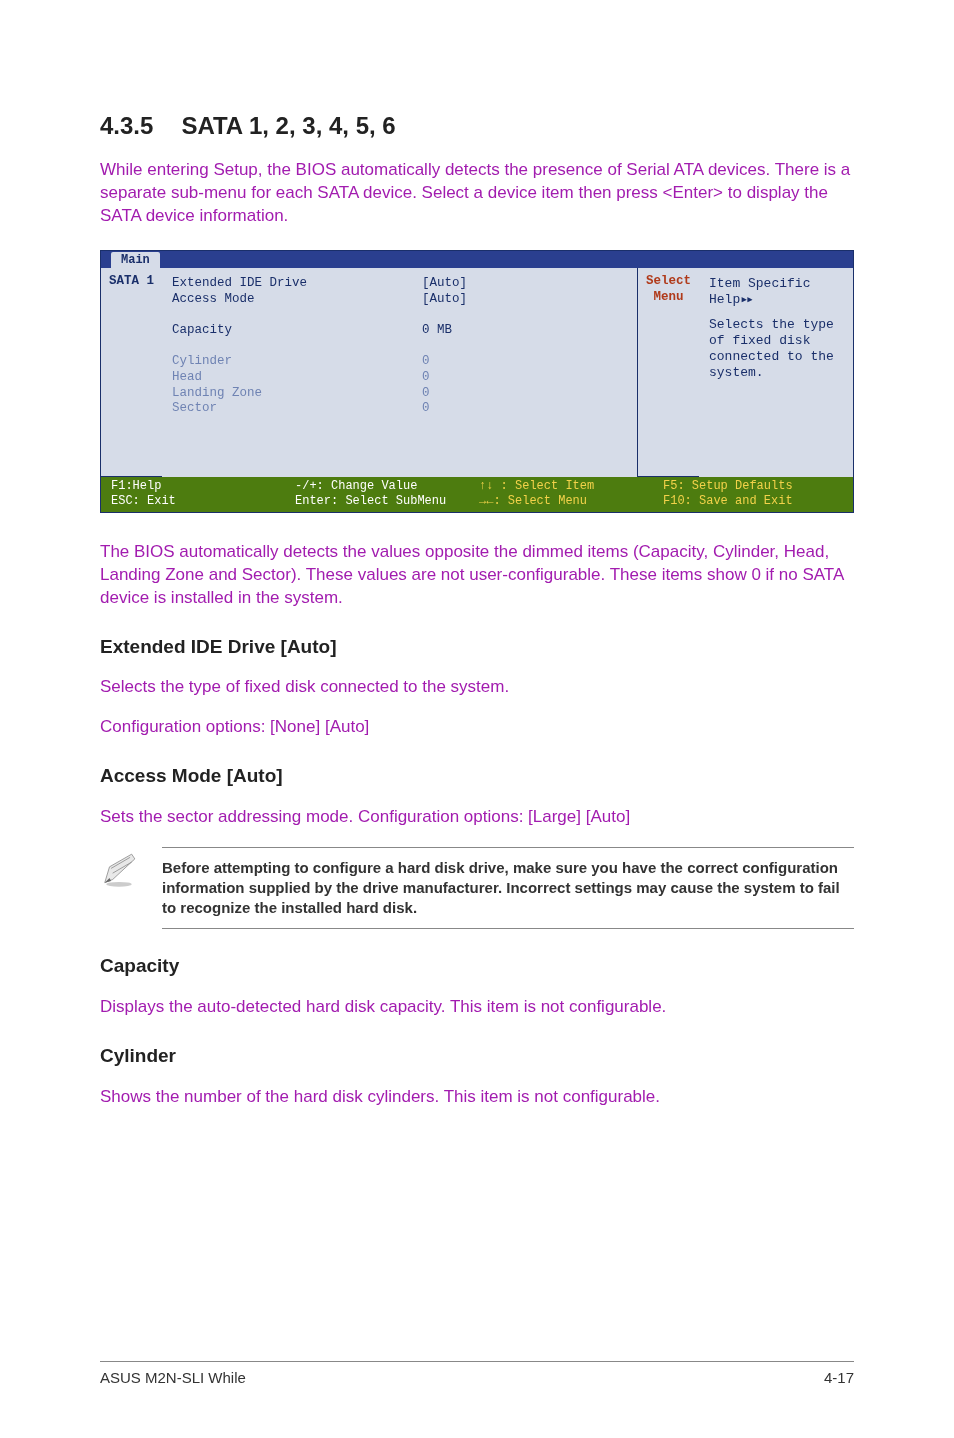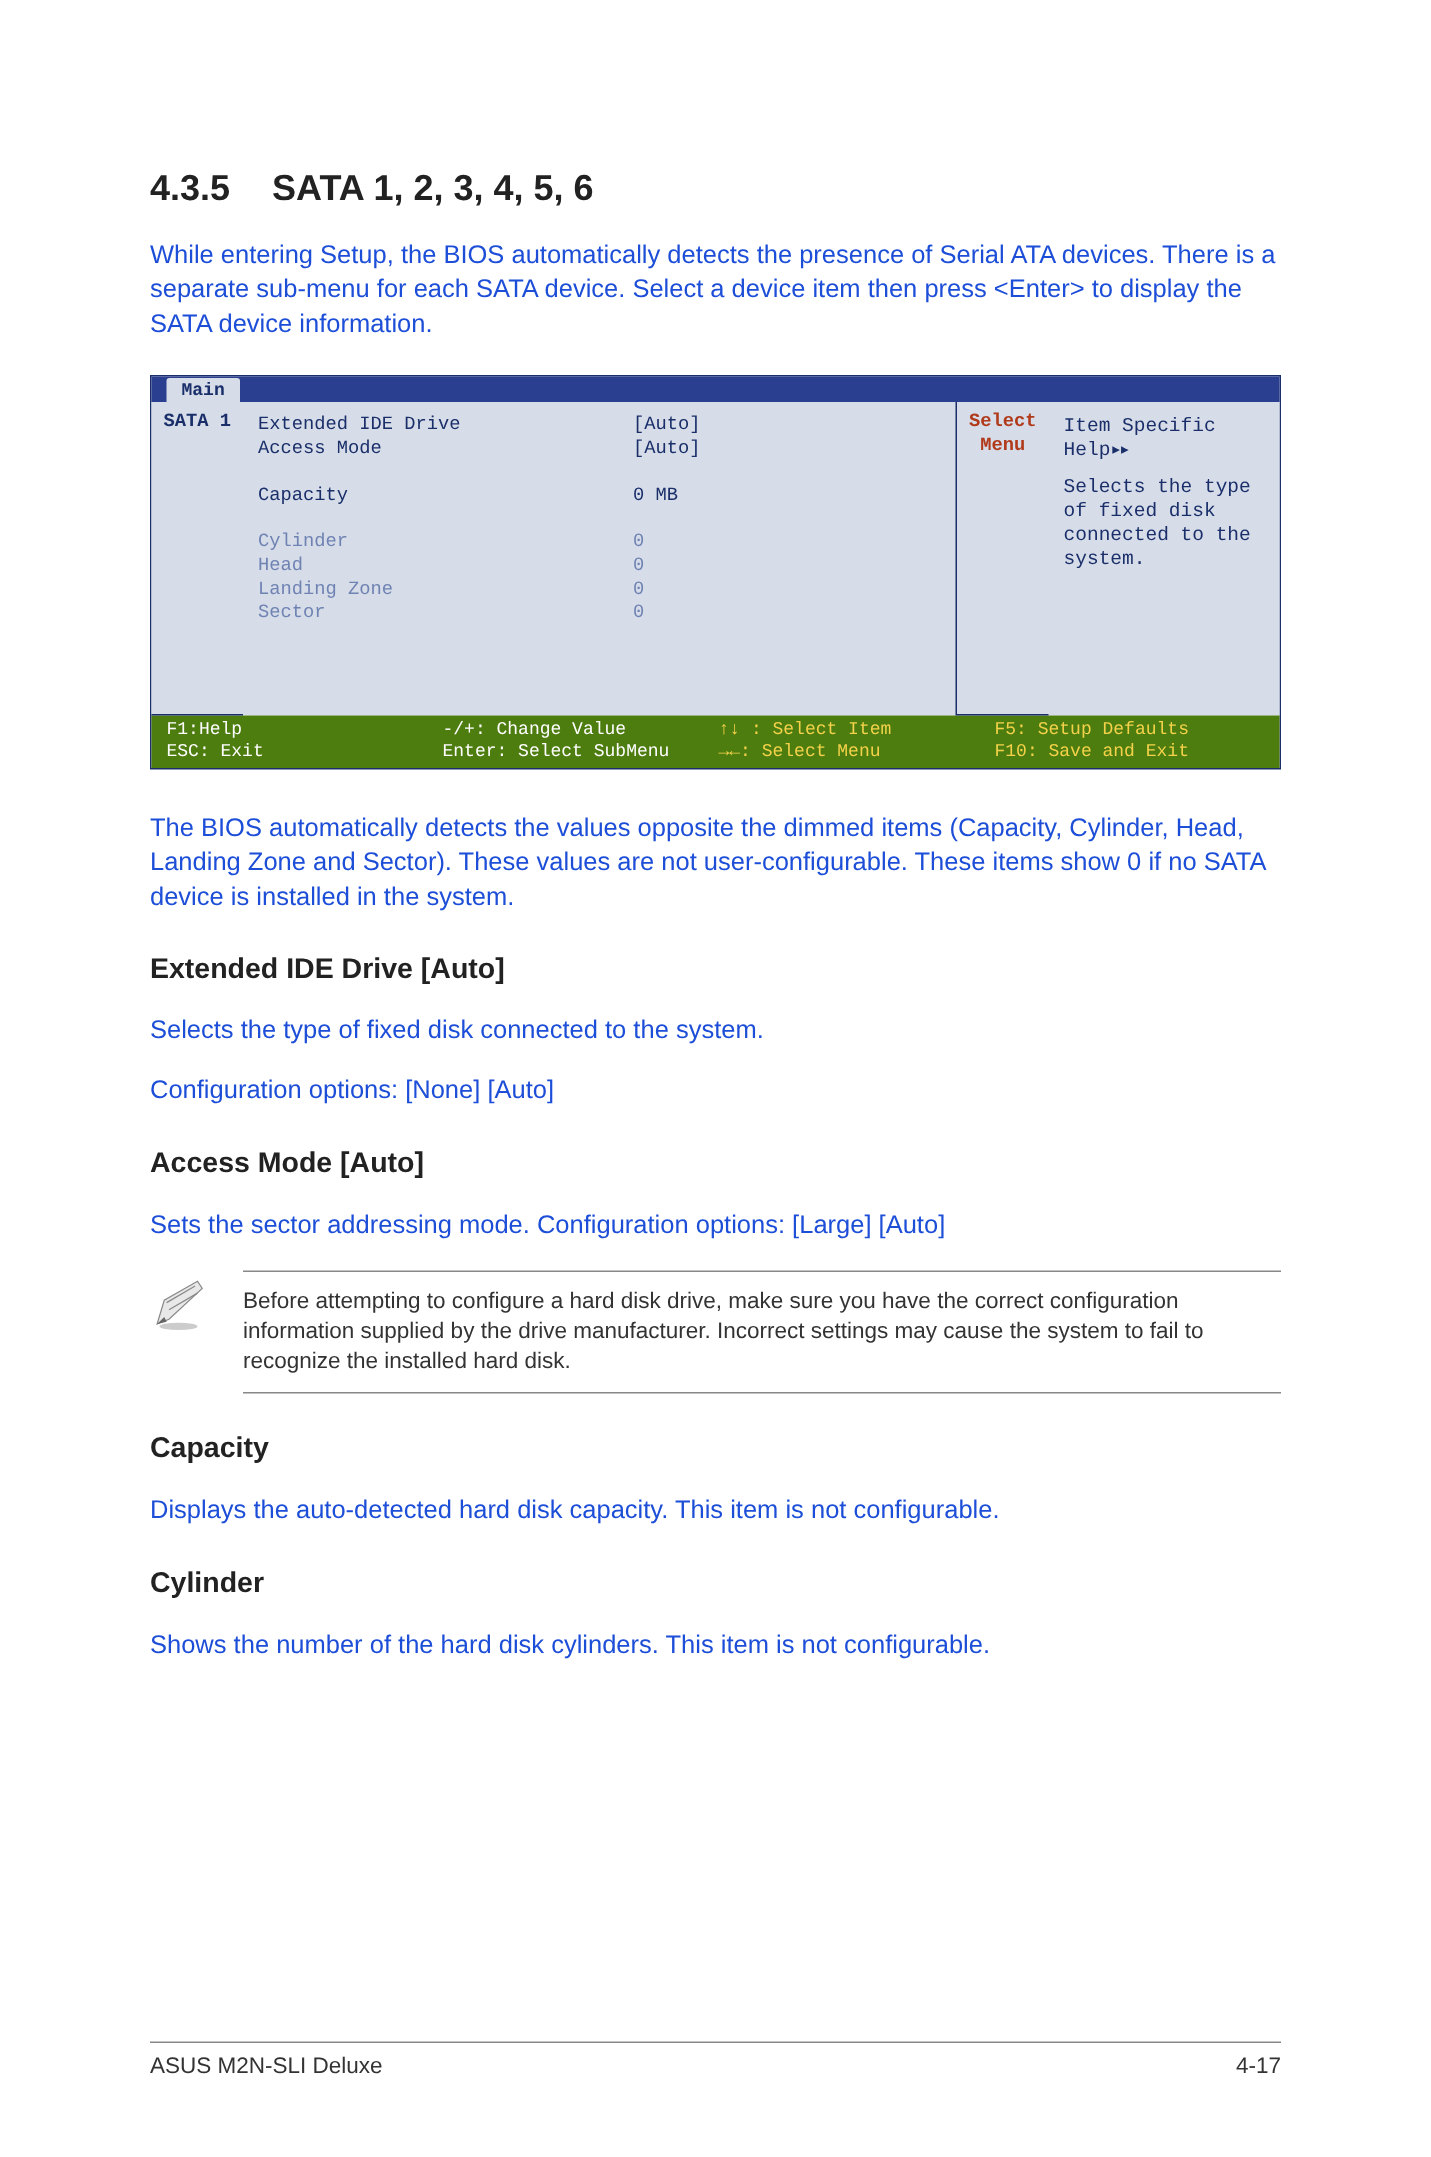--- a/index.html
+++ b/index.html
@@ -14,21 +14,21 @@
     line-height: 1.35;
     position: relative;
     min-height: 1438px;
   }
   h2.section-number {
     font-size: 24px;
     font-weight: bold;
     margin-bottom: 12px;
   }
   h2.section-number .num { margin-right: 28px; }
-  p.body { margin-bottom: 18px; color: #1d4ed8; font-size: 17px; margin-top: 17px; }
+  p.body { margin-bottom: 18px; color: #a21caf; font-size: 17px; margin-top: 17px; }
   p.body.tight { margin-bottom: 6px; }
   h3.subhead { font-size: 19px; font-weight: bold; margin-top: 24px; margin-bottom: 6px; }
 
   
   .bios {
     font-family: "Courier New", monospace;
     font-size: 12.5px;
     line-height: 1.25;
     margin: 22px 0 28px 0;
     border: 1px solid #1a2f6a;
@@ -110,20 +110,21 @@
   .bios-footer .col { flex: 1; white-space: pre; }
   .bios-footer .col.right { color: #f3d24a; text-align: left; flex: 0 0 180px; }
   .bios-footer .yl { color: #f3d24a; }
 
   
   .note {
     display: flex;
     align-items: flex-start;
     gap: 22px;
     margin: 14px 0 22px 0;
+    font-weight: bold;
   }
   .note .icon {
     flex: 0 0 40px;
     padding-top: 4px;
   }
   .note .icon svg { width: 38px; height: 38px; }
   .note .text {
     border-top: 1px solid #888;
     border-bottom: 1px solid #888;
     padding: 10px 0;
@@ -235,15 +236,15 @@
   <div class="text">Before attempting to configure a hard disk drive, make sure you have the correct configuration information supplied by the drive manufacturer. Incorrect settings may cause the system to fail to recognize the installed hard disk.</div>
 </div>
 
 <h3 class="subhead">Capacity</h3>
 <p class="body">Displays the auto-detected hard disk capacity. This item is not configurable.</p>
 
 <h3 class="subhead">Cylinder</h3>
 <p class="body">Shows the number of the hard disk cylinders. This item is not configurable.</p>
 
 <div class="page-footer">
-  <span>ASUS M2N-SLI Deluxe</span>
+  <span>ASUS M2N-SLI While</span>
   <span>4-17</span>
 </div>
 
 </body></html>

